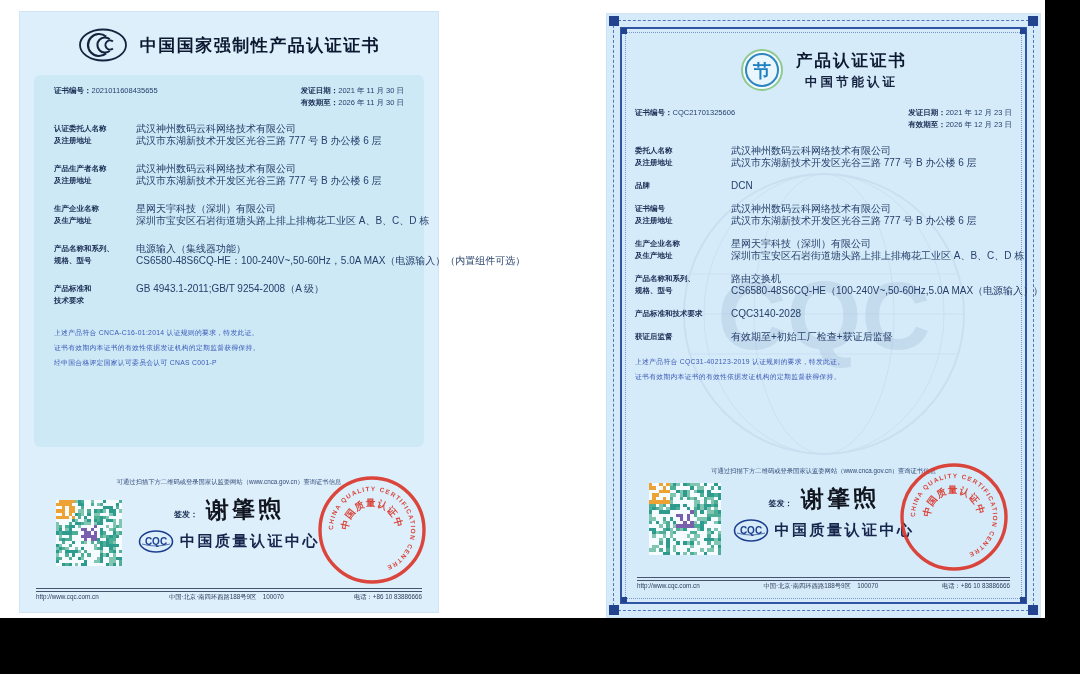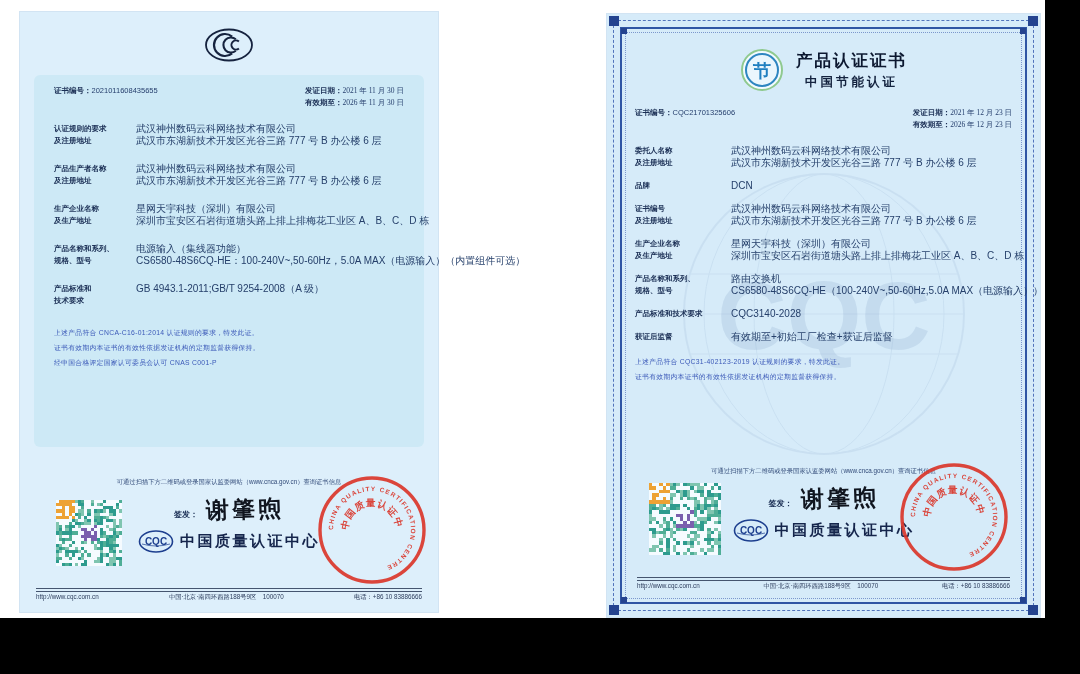--- a/index.html
+++ b/index.html
@@ -15,21 +15,21 @@
 
   .cert{position:absolute;box-shadow:0 0 0 1px rgba(180,210,235,.6);}
   
   .cert-left{left:20px;top:12px;width:418px;height:600px;background:#ddeffb;}
   .cl-head{display:flex;align-items:center;justify-content:center;gap:12px;margin:16px 0 13px;}
   .cl-title{font-size:17px;font-weight:bold;color:#0c1830;letter-spacing:1.5px;}
   .panel{margin:0 14px;height:372px;background:#cde9f6;border-radius:6px;padding:11px 20px;box-sizing:border-box;}
   .meta{display:flex;justify-content:space-between;margin-bottom:13px;font-size:7.5px;}
   .meta b{color:#1b2f55;}
   .meta span{color:#27406e;}
-  .dates div{margin-bottom:2px;font-family:Liberation Serif, serif;}
+  .dates div{margin-bottom:2px;}
   .fgroup{display:flex;margin-bottom:16px;}
   .cert-right .fgroup{margin-bottom:11px;}
   .flab{width:82px;flex:none;font-weight:bold;color:#1b2f55;font-size:7.5px;line-height:12px;}
   .cert-right .flab{width:96px;}
   .fval{color:#26406b;font-size:10px;line-height:12px;white-space:nowrap;}
   .flab div:empty,.fval div:empty{display:none;}
   .fineprint{margin-top:18px;}
   .fineprint div{font-size:6.8px;line-height:15px;color:#3b59b8;letter-spacing:.3px;}
   .bottom-block{position:absolute;left:16px;right:16px;bottom:10px;}
   .qr-note{text-align:center;font-size:6.3px;color:#314a78;margin-bottom:3px;}
@@ -72,36 +72,37 @@
 <body>
 
 <section class="cert cert-left">
   <div class="cl-head">
     <svg width="50" height="34" viewBox="0 0 50 34">
       <ellipse cx="25" cy="17" rx="23" ry="15.5" fill="none" stroke="#16233f" stroke-width="1.8"></ellipse>
       <path d="M28.1 8.6 A11 11 0 1 0 28.1 25.4" fill="none" stroke="#16233f" stroke-width="2.2"></path>
       <path d="M31.8 11.3 A7.5 7.5 0 1 0 31.8 22.7" fill="none" stroke="#16233f" stroke-width="2.1"></path>
       <path d="M34.9 13.6 A4.5 4.5 0 1 0 34.9 20.4" fill="none" stroke="#16233f" stroke-width="2"></path>
     </svg>
+    <div class="cl-title">中国国家强制性产品认证证书</div>
   </div>
 
   <div class="panel">
     <div class="meta">
       <div>
         <b>证书编号：</b><span>2021011608435655</span>
       </div>
       <div class="dates">
         <div><b>发证日期：</b><span>2021 年 11 月 30 日</span></div>
         <div><b>有效期至：</b><span>2026 年 11 月 30 日</span></div>
       </div>
     </div>
 
     <div class="fgroup">
       <div class="flab">
-          <div>认证规则的要求</div>
+          <div>认证委托人名称</div>
           <div>及注册地址</div>
         </div>
       <div class="fval">
           <div>武汉神州数码云科网络技术有限公司</div>
           <div>武汉市东湖新技术开发区光谷三路 777 号 B 办公楼 6 层</div>
         </div>
     </div>
     <div class="fgroup">
       <div class="flab">
           <div>产品生产者名称</div>

